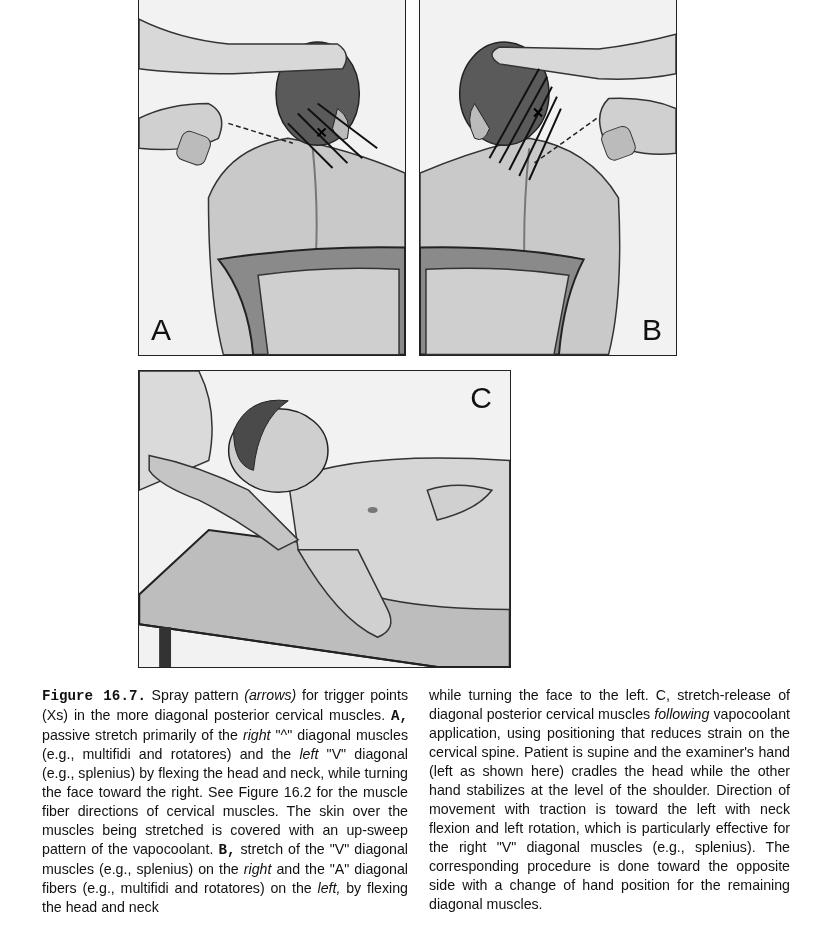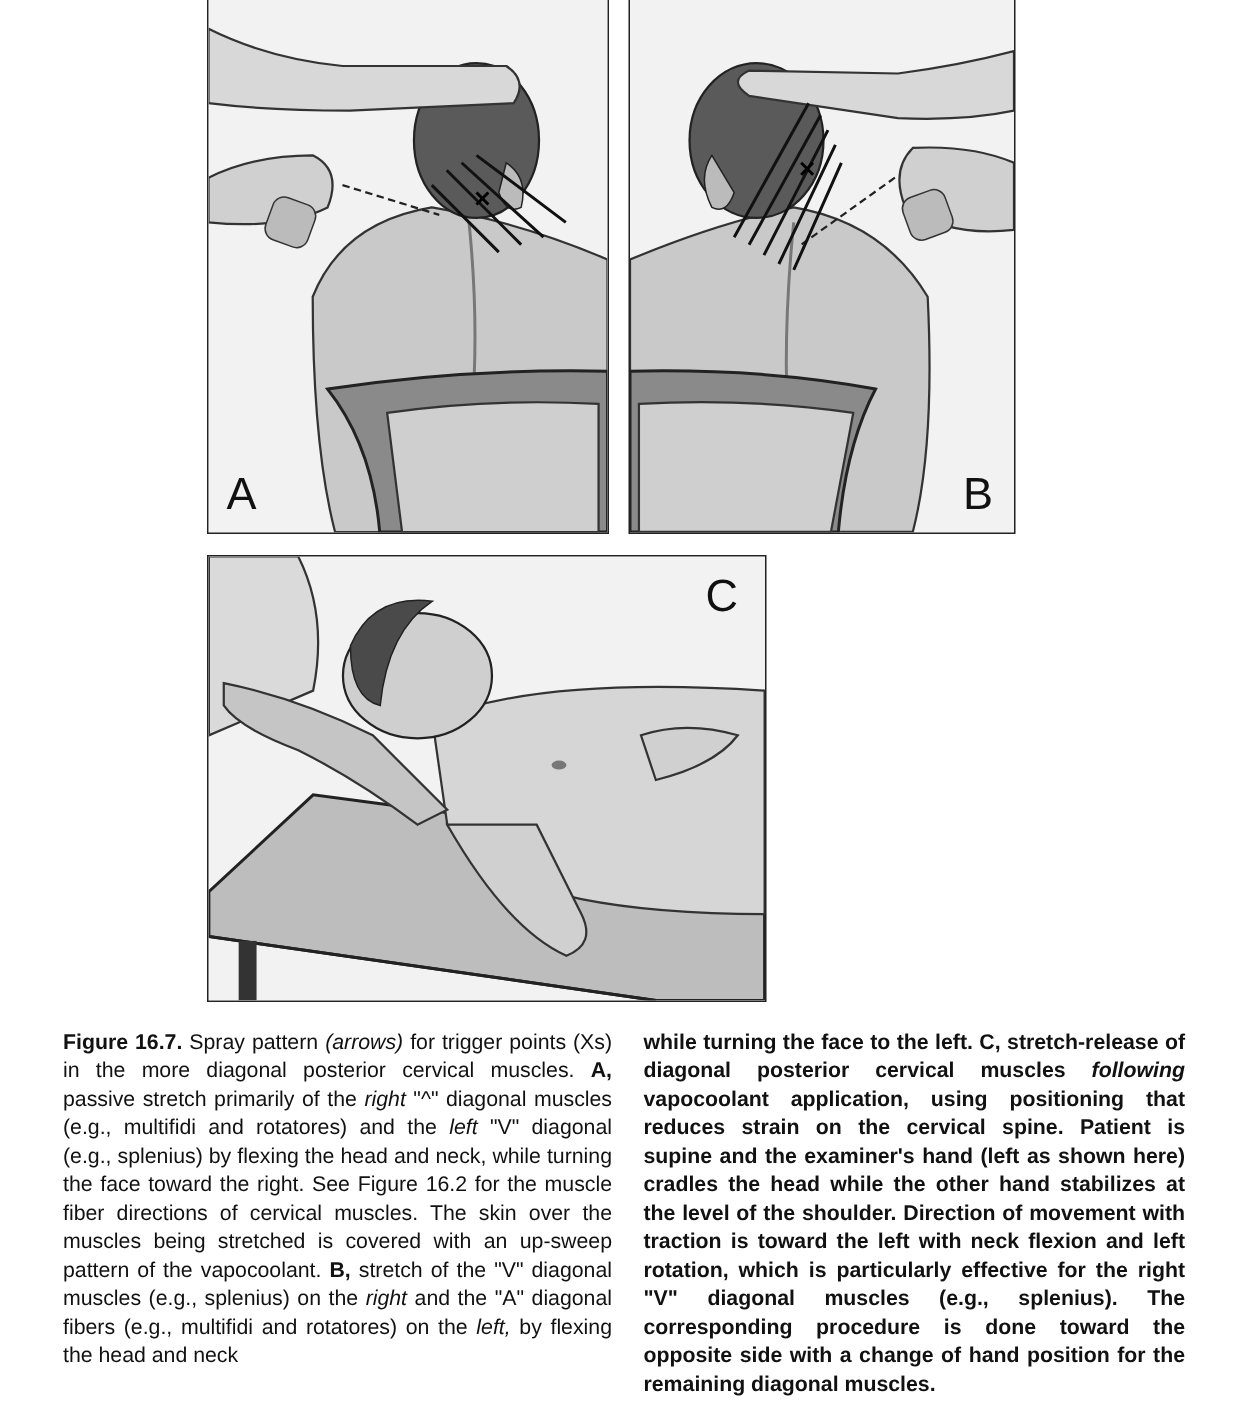--- a/index.html
+++ b/index.html
@@ -9,23 +9,23 @@
   #panel-a { left:138px; top:-2px; width:268px; height:358px; }
   #panel-b { left:419px; top:-2px; width:258px; height:358px; }
   #panel-c { left:138px; top:370px; width:373px; height:298px; }
   .panel svg { position:absolute; left:0; top:0; width:100%; height:100%; }
   .plabel { position:absolute; font-size:30px; font-weight:normal; color:#111; line-height:1; }
   #panel-a .plabel { left:12px; bottom:10px; }
   #panel-b .plabel { right:14px; bottom:10px; }
   #panel-c .plabel { right:18px; top:12px; }
   .caption { position:absolute; top:686px; font-size:14.2px; line-height:19px; text-align:justify; }
   #col-left { left:42px; width:366px; }
-  #col-right { left:429px; width:361px;font-weight:bold; }
+  #col-right { left:429px; width:361px; }
   .caption p { margin:0; }
-  b { font-weight:bold; }
+  b { font-weight:bold;font-family:Liberation Mono, monospace; }
   i { font-style:italic; }
 </style>
 </head>
 <body>
 
 <div class="panel" id="panel-a">
   <svg viewBox="0 0 268 358">
     <rect width="268" height="358" fill="#f2f2f2"></rect>
 
     <path d="M70 200 Q90 150 150 140 Q210 150 268 175 L268 358 L85 358 Q70 300 70 200Z" fill="#c9c9c9" stroke="#333" stroke-width="1.5"></path>

